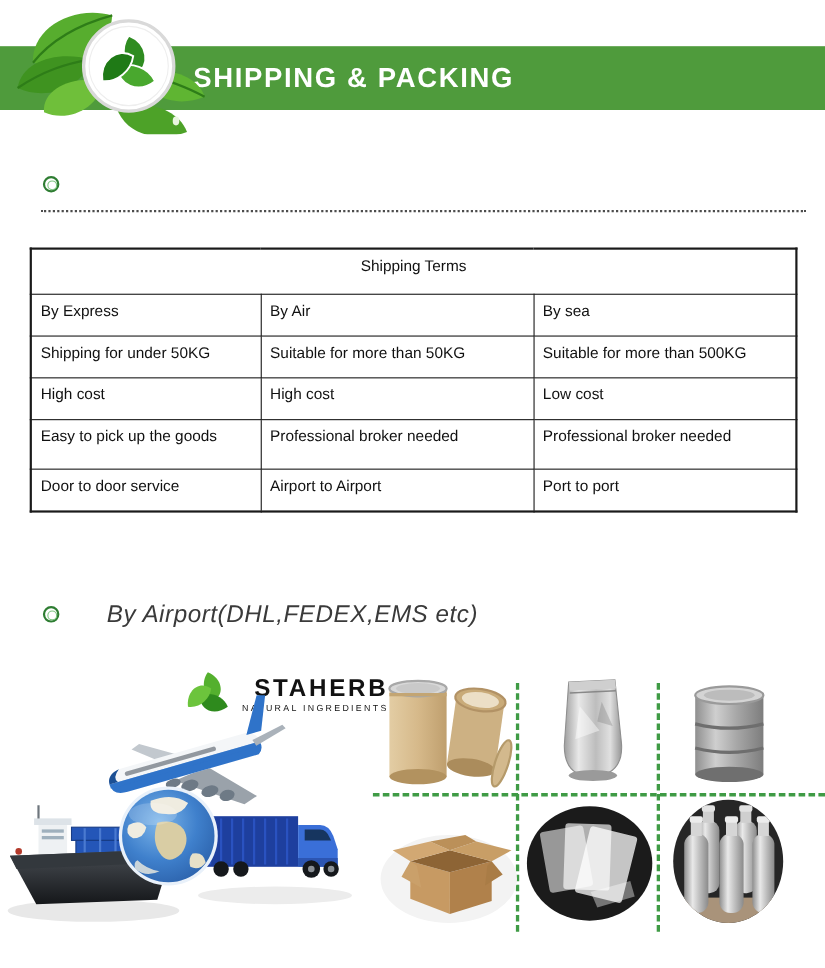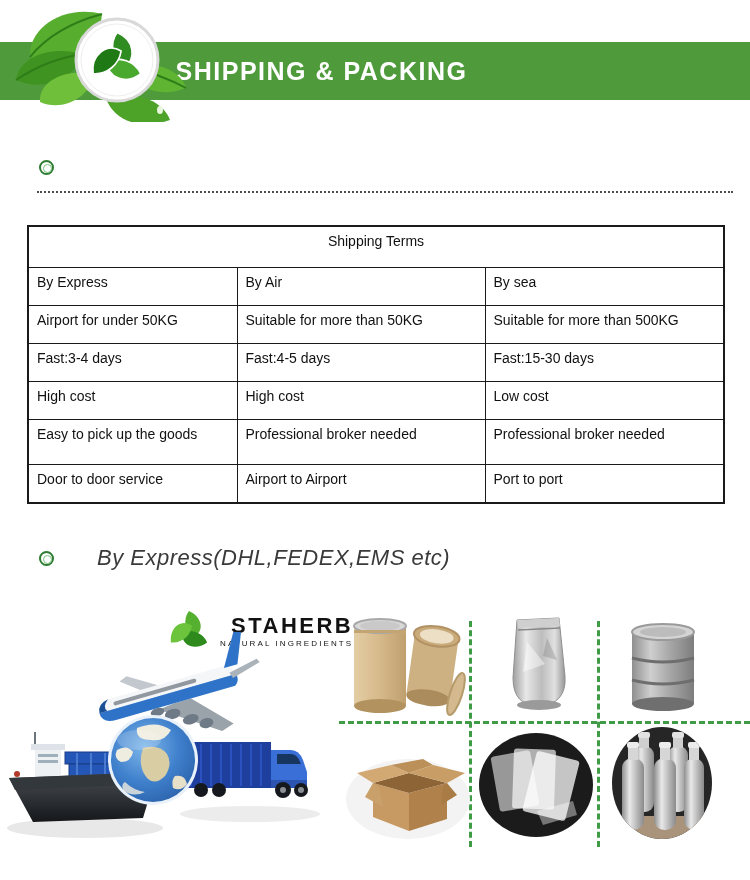--- a/index.html
+++ b/index.html
@@ -89,49 +89,44 @@
     <tbody>
       <tr>
         <td class="caption" colspan="3">Shipping Terms</td>
       </tr>
       <tr class="r">
         <td>By Express</td>
         <td>By Air</td>
         <td>By sea</td>
       </tr>
       <tr class="r">
-        <td>Airport for under 50KG</td>
+        <td>Shipping for under 50KG</td>
         <td>Suitable for more than 50KG</td>
         <td>Suitable for more than 500KG</td>
-      </tr>
-      <tr class="r">
-        <td>Fast:3-4 days</td>
-        <td>Fast:4-5 days</td>
-        <td>Fast:15-30 days</td>
       </tr>
       <tr class="r">
         <td>High cost</td>
         <td>High cost</td>
         <td>Low cost</td>
       </tr>
       <tr class="r r-last">
         <td>Easy to pick up the goods</td>
         <td>Professional broker needed</td>
         <td>Professional broker needed</td>
       </tr>
       <tr class="r">
         <td>Door to door service</td>
         <td>Airport to Airport</td>
         <td>Port to port</td>
       </tr>
     </tbody>
   </table>
 
   <span class="bullet bullet2"></span>
-  <div class="section-title title2">By Express(DHL,FEDEX,EMS etc)</div>
+  <div class="section-title title2">By Airport(DHL,FEDEX,EMS etc)</div>
 
   <div class="staherb">
     <svg width="46" height="46" viewBox="0 0 46 46">
       <g transform="translate(23,24) scale(0.95)">
         <path d="M0,-22 C14,-16 17,0 4,6 C-4,0 -7,-13 0,-22 Z" fill="#54b02e"></path>
         <path d="M0,-22 C14,-16 17,0 4,6 C-4,0 -7,-13 0,-22 Z" fill="#2e8a1d" transform="rotate(120)"></path>
         <path d="M0,-22 C14,-16 17,0 4,6 C-4,0 -7,-13 0,-22 Z" fill="#6cc43c" transform="rotate(240)"></path>
       </g>
     </svg>
     <div class="staherb-text">

